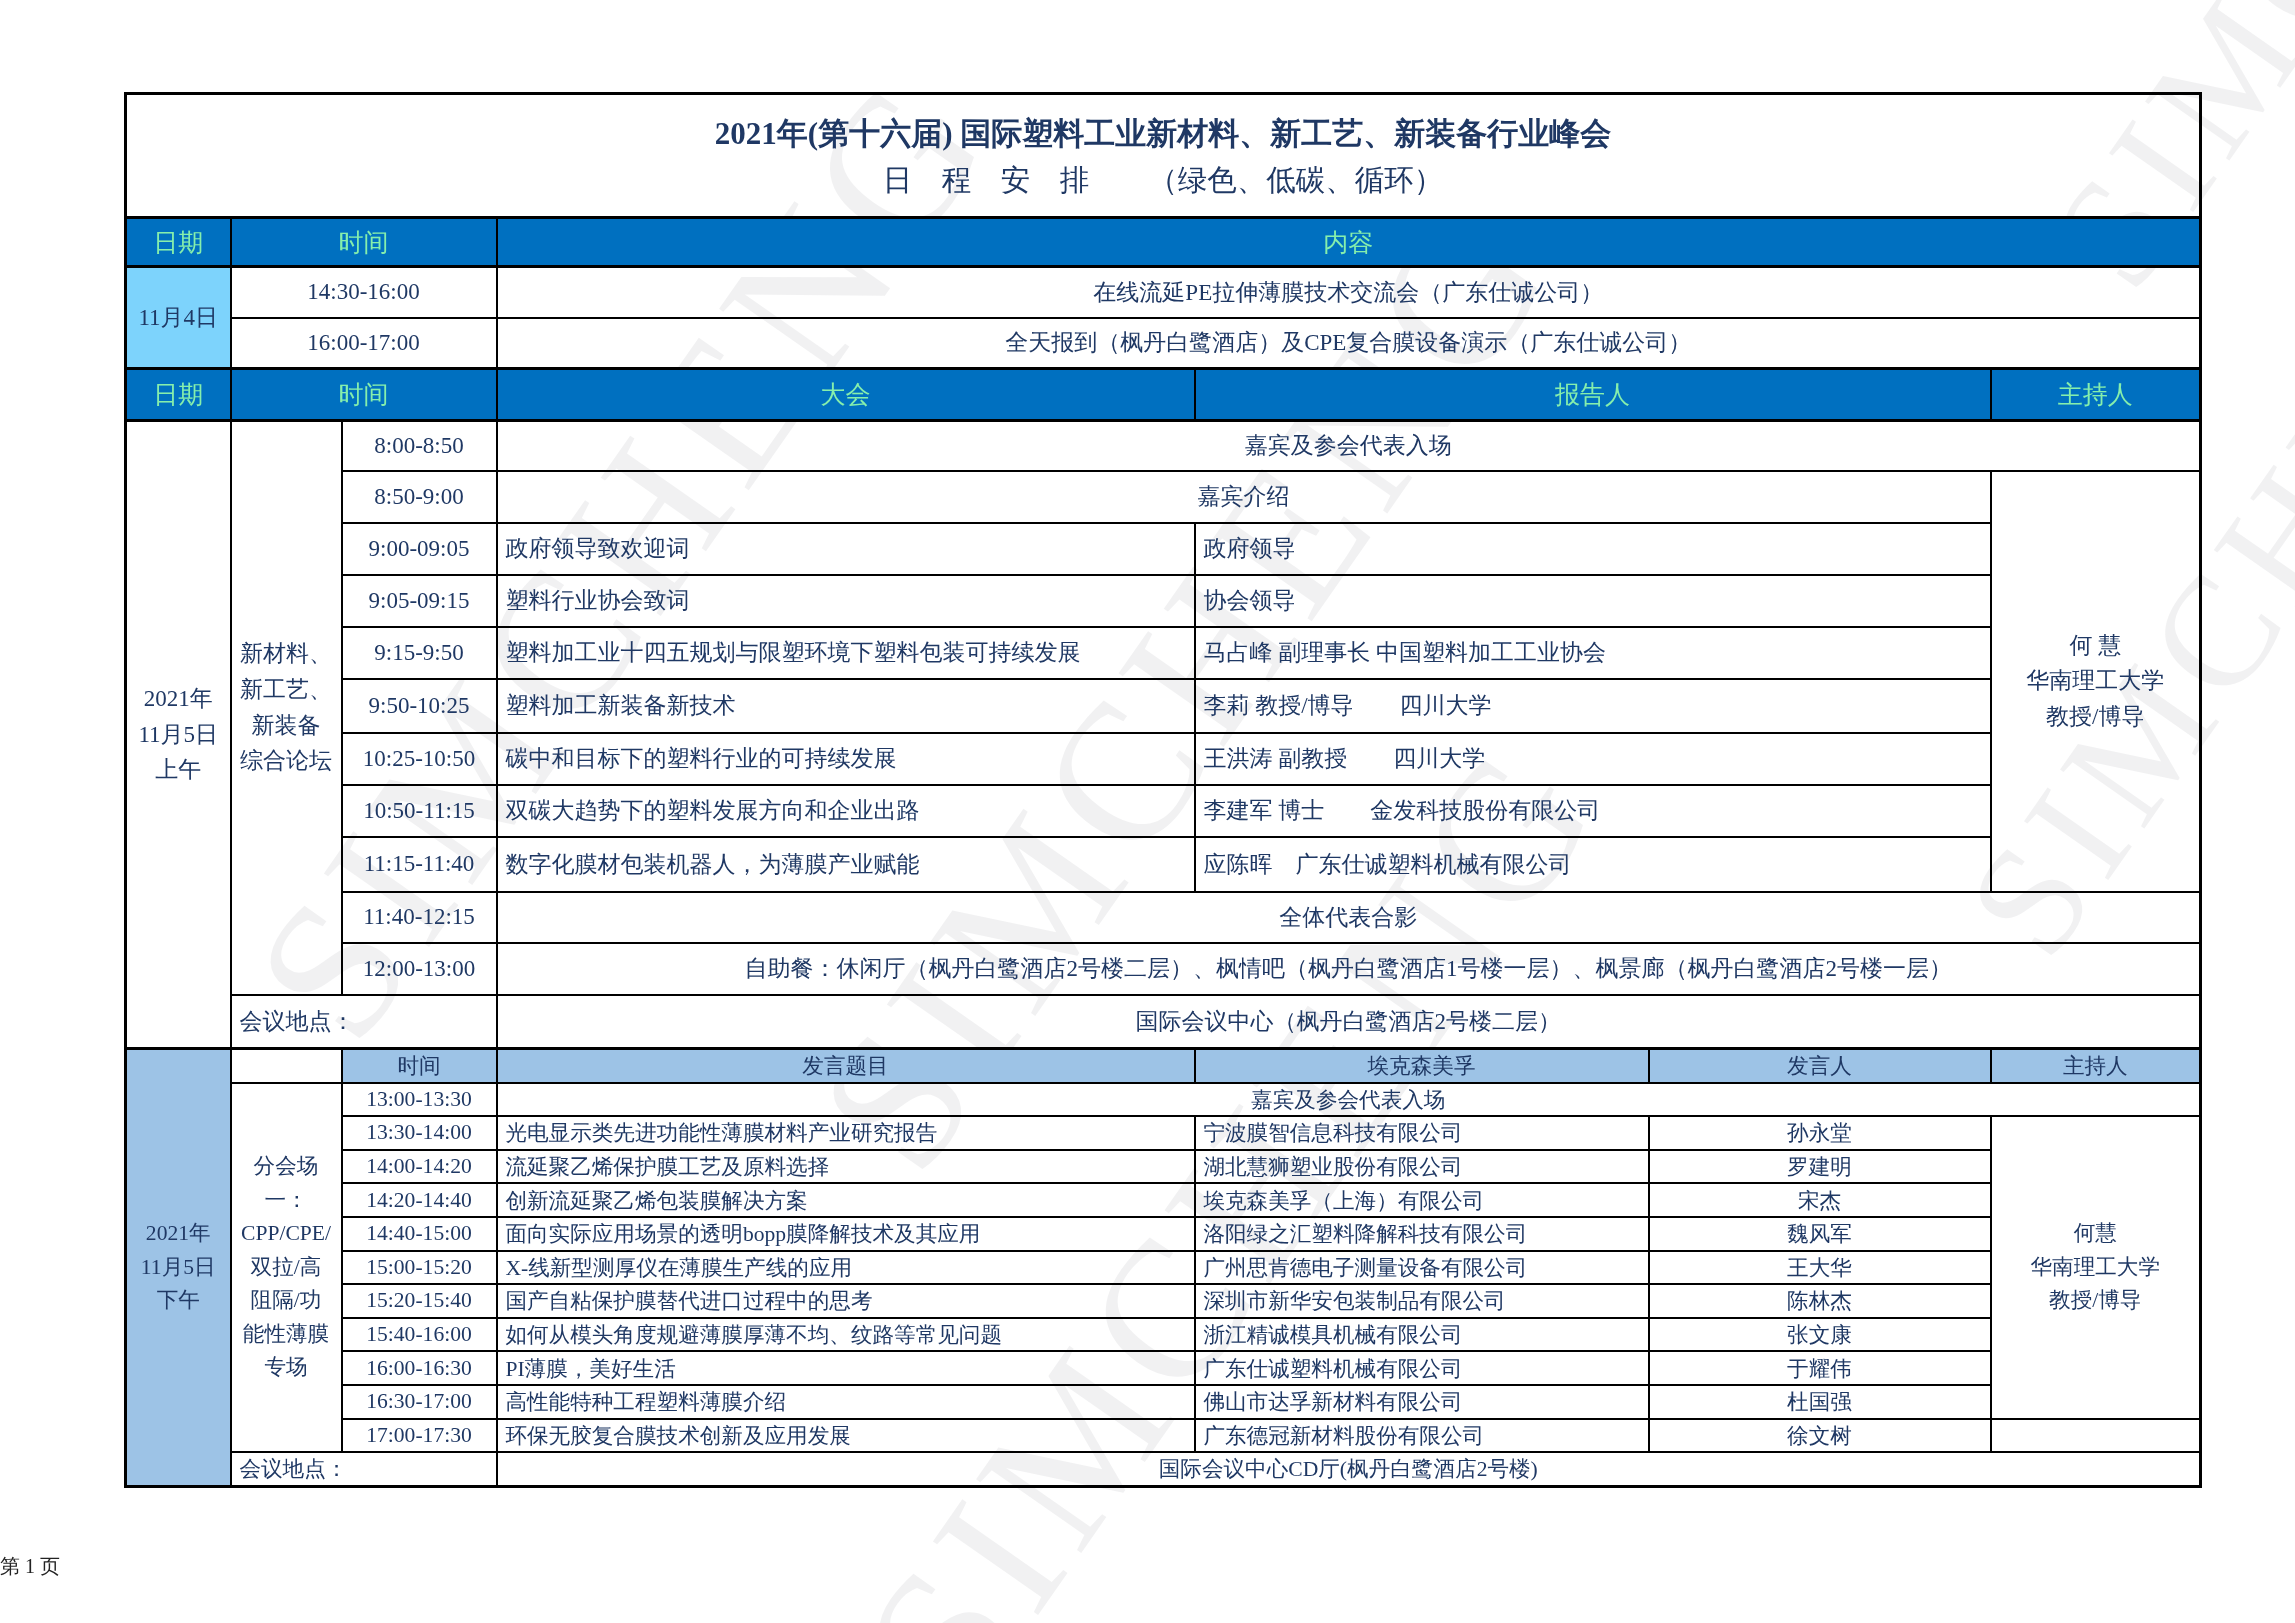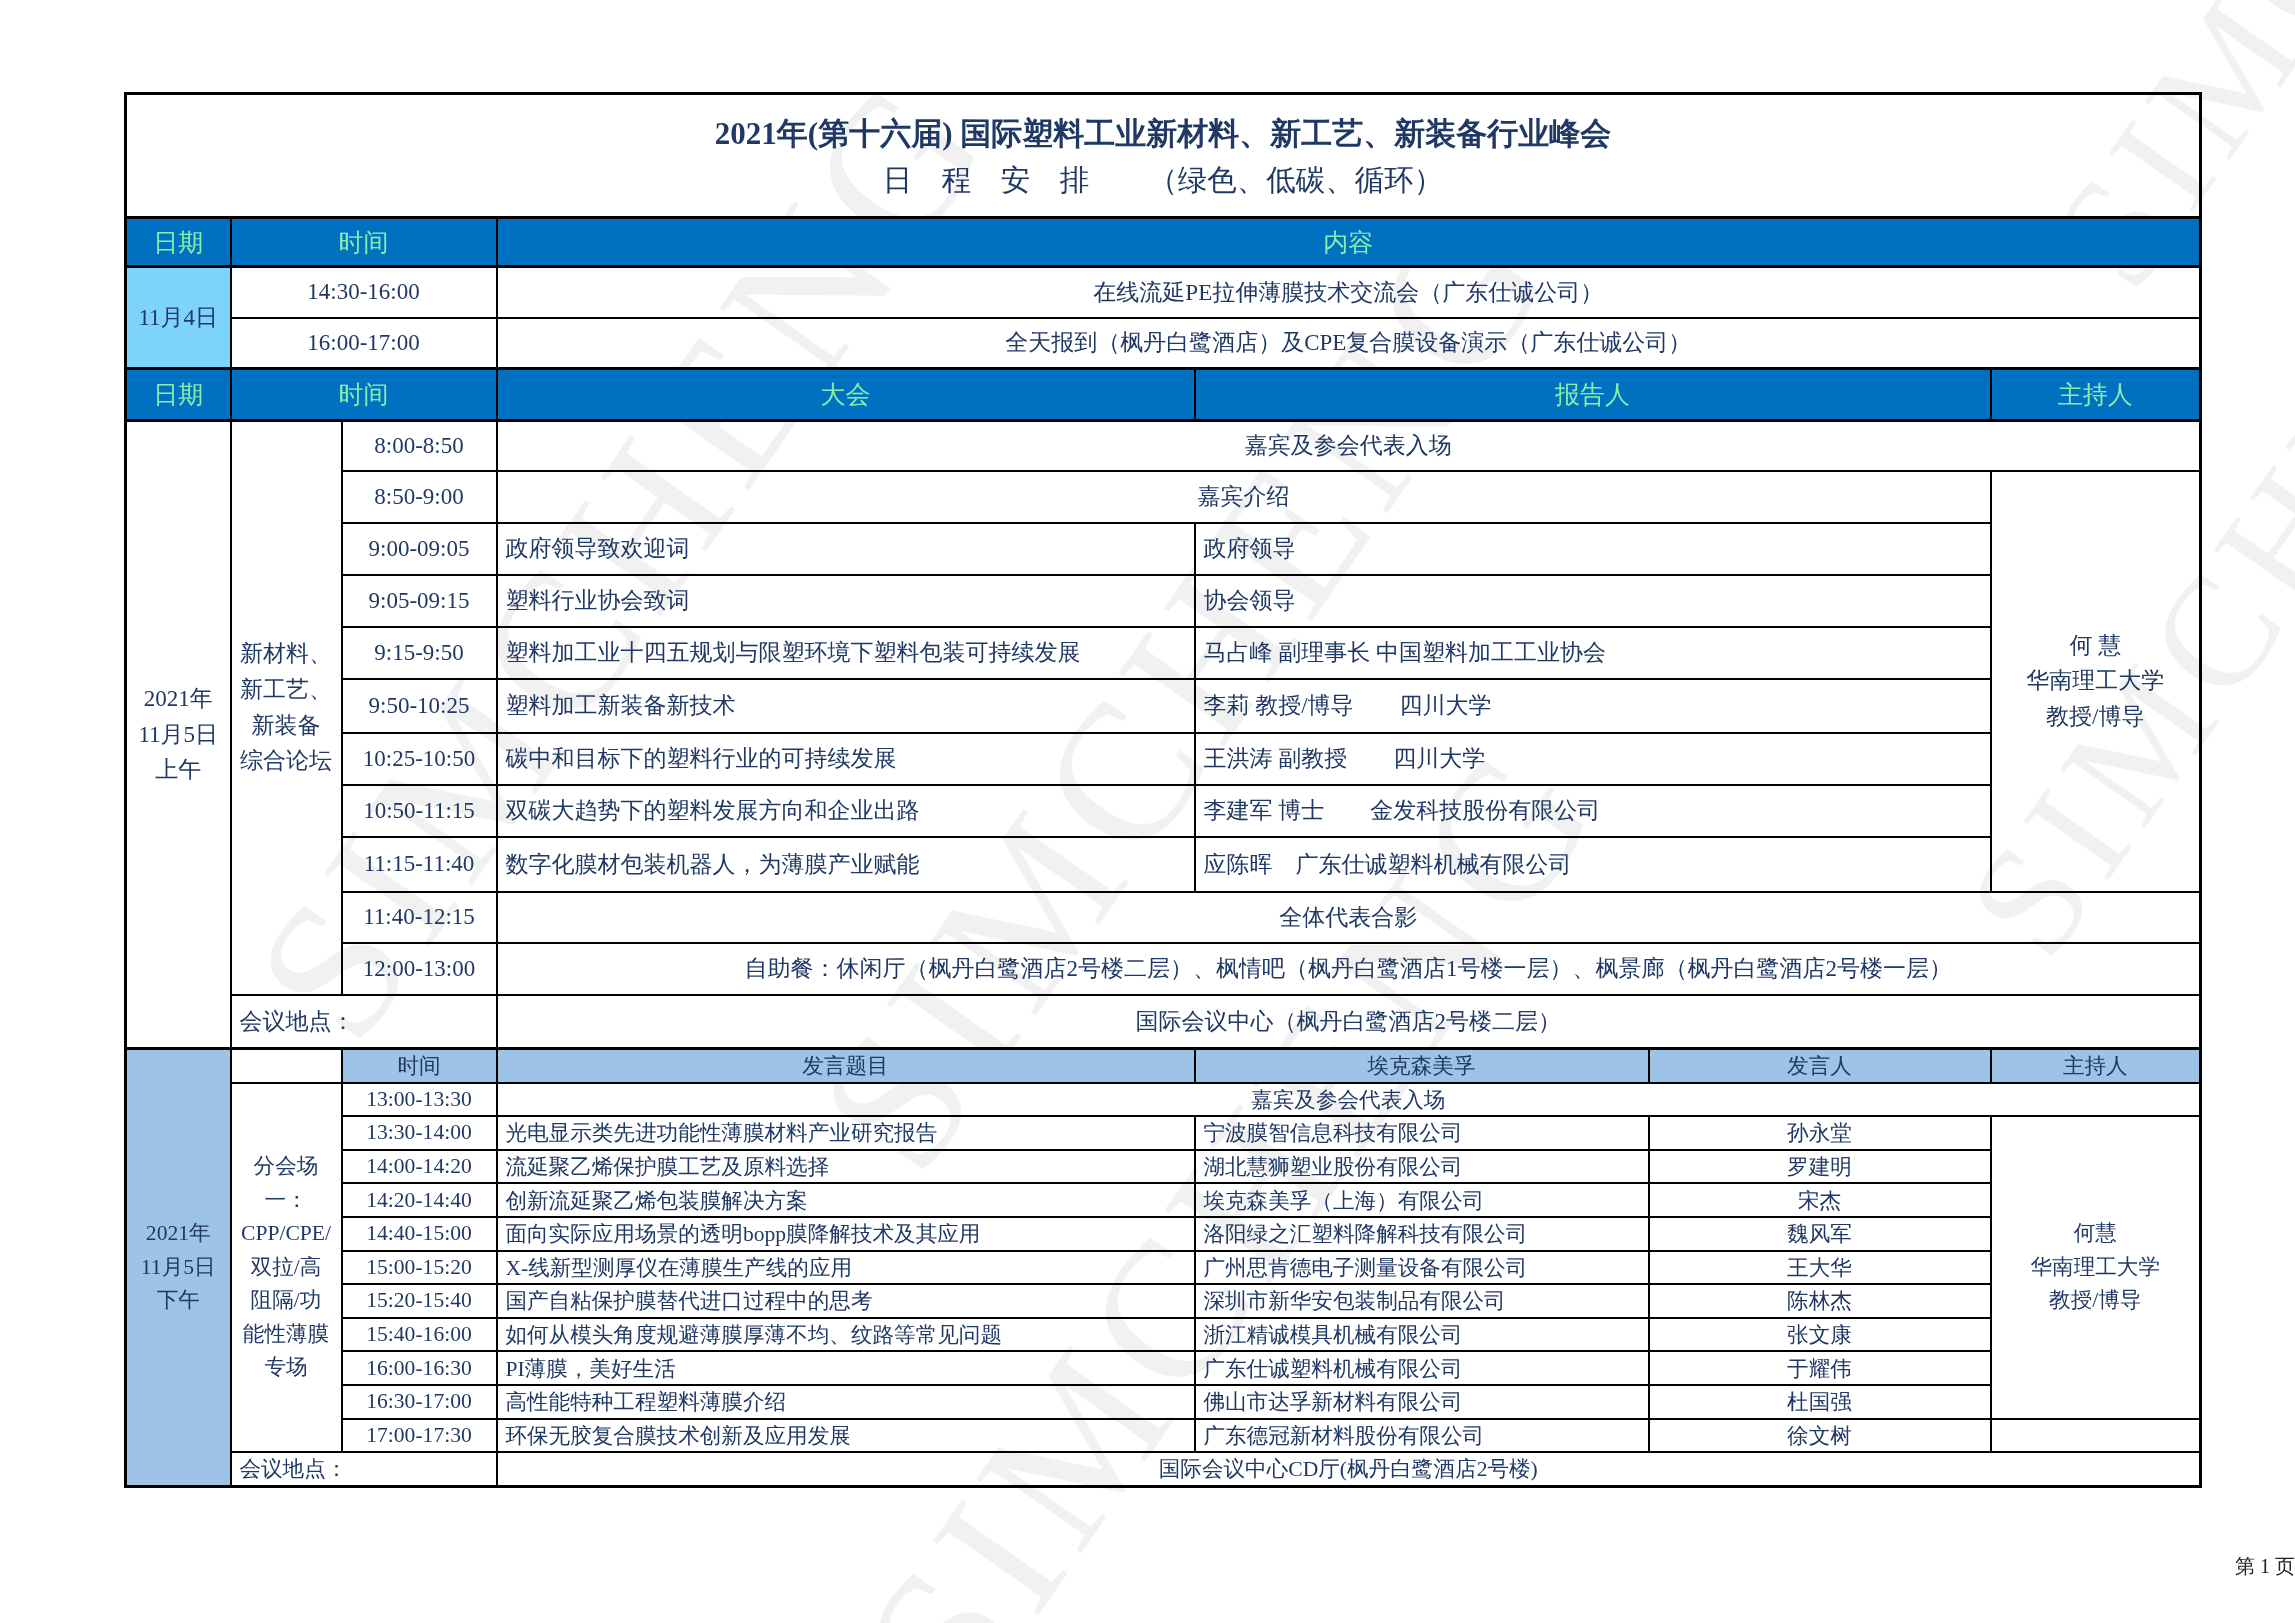--- a/index.html
+++ b/index.html
@@ -26,21 +26,21 @@
   .t2 { font-size:29.5px; font-weight:normal; line-height:1.5; }
   .hdr td { background:#0070C0; color:#86efac; font-size:25px; text-align:center; border-top:3.3px solid #000; border-bottom:3.3px solid #000; }
   .hdr2 td { background:#9DC3E6; color:#1F3864; font-size:22px; text-align:center; border-top:3.3px solid #000; border-bottom:2.6px solid #000; }
   .lb { background:#7dd3fc; }
   .c { text-align:center; }
   .l { text-align:left; }
   .ml { white-space:pre-line; text-align:center; line-height:1.55;margin-top:12px; }
   .aft td { font-size:21.6px; }
   .footer {
     position:absolute; left:0; top:1553px; width:100%;
-    text-align:right; font-size:20px; color:#222;
+    text-align:left; font-size:20px; color:#222;
   }
   .rh75{height:49px}.rh76{height:50px}.rh78{height:51px}.rh80{height:52px}
   .rh82{height:54px}.rh84{height:55px}.rh44{height:29px}.rh48{height:31px}
   .rtitle{height:124px}
 </style>
 </head>
 <body>
 
 <div class="page">
 

